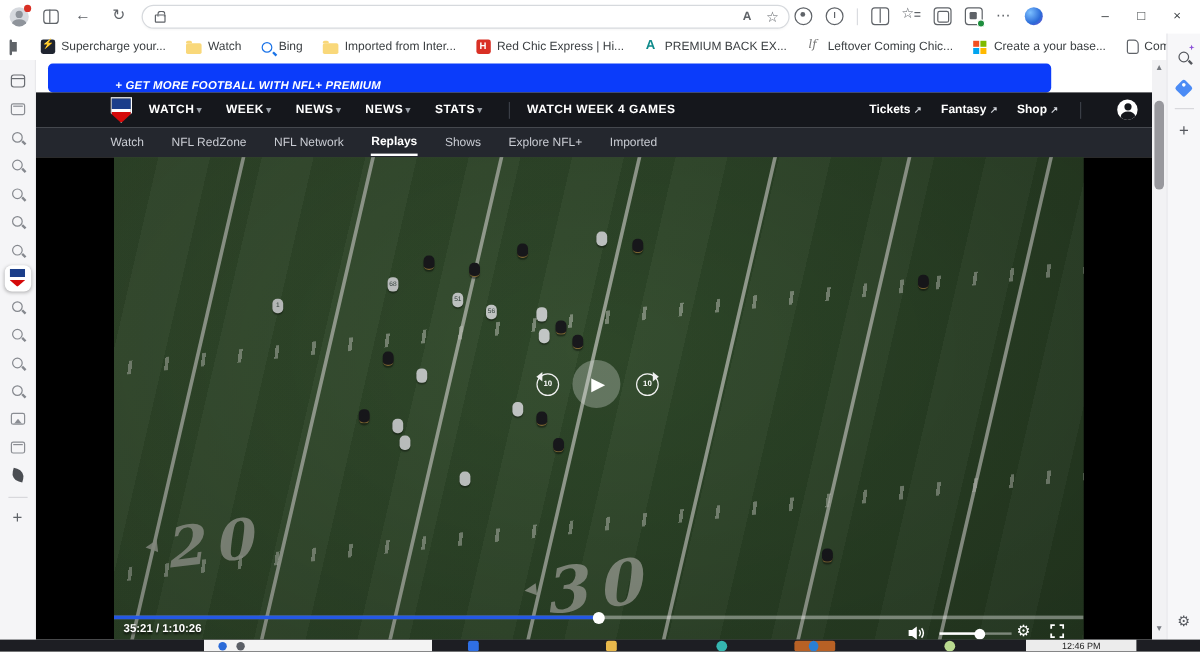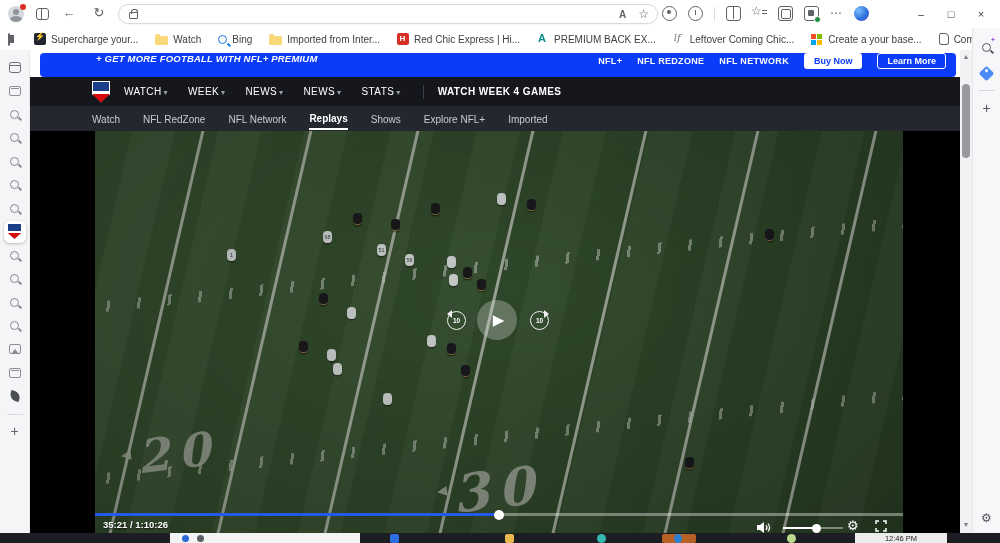--- a/index.html
+++ b/index.html
@@ -83,30 +83,30 @@
   .imgic { width:12px; height:10px; border:1.4px solid #8a8d93; border-radius:2px; overflow:hidden; position:relative; }
   .imgic::before { content:""; position:absolute; left:1px; top:4px; width:0; height:0; border-left:4px solid transparent; border-right:4px solid transparent; border-bottom:5px solid #8a8d93; }
   .featheric { width:10px; height:10px; background:#4a4d52; border-radius:0 70% 0 70%; transform:rotate(15deg); }
   .ls-active { background:#fff; box-shadow:0 1px 3px rgba(0,0,0,0.25); border-radius:6px; }
   .nfl-mini { width:13px; height:15px; background:linear-gradient(180deg, #1b3e8a 0 48%, #ffffff 48% 60%, #d50a0a 60% 100%); clip-path:polygon(0 0,100% 0,100% 62%,50% 100%,0 62%); }
   .ls-divider { width:16px; height:1px; background:#d8d8dc; margin:5px 0; }
   .ls-plus { color:#5f6368; font-size:14px; }
 
   
   .page { position:absolute; left:30px; top:50px; width:930px; height:483px; background:#fff; }
-  .banner { position:absolute; left:10px; top:3px; width:916px; height:24px; background:#0b3cfa; border-radius:4px; display:flex; align-items:flex-start; color:#fff; }
+  .banner { position:absolute; left:10px; top:3px; width:836px; height:24px; background:#0b3cfa; border-radius:4px; display:flex; align-items:flex-end; color:#fff; }
   .banner-msg { margin-left:56px; font-size:9.5px; font-weight:bold; font-style:italic; letter-spacing:.2px; white-space:nowrap; }
   .banner-right { margin-left:auto; display:flex; align-items:center; gap:15px; padding-right:10px; }
   .banner-link { font-size:9px; font-weight:bold; letter-spacing:.3px; cursor:pointer; white-space:nowrap; }
   .btn-buy { background:#fff; color:#0b3cfa; font-size:9px; font-weight:bold; padding:3px 10px; border-radius:3px; cursor:pointer; }
   .btn-learn { border:1.5px solid #fff; color:#fff; font-size:9px; font-weight:bold; padding:2px 9px; border-radius:3px; cursor:pointer; }
 
   .nav { position:absolute; left:0; top:27px; width:930px; height:29px; background:#15171c; display:flex; align-items:center; padding:0 12px; }
   .nfl-logo { width:18px; height:22px; margin:0 14px 0 50px; background:linear-gradient(180deg, #1b3e8a 0 46%, #ffffff 46% 58%, #d50a0a 58% 100%); clip-path:polygon(0 0,100% 0,100% 62%,50% 100%,0 62%); border:1px solid #fff; cursor:pointer; }
-  .nav-item { color:#fff; font-size:10px; font-weight:normal; letter-spacing:.4px; margin-right:20px; cursor:pointer; white-space:nowrap; }
+  .nav-item { color:#fff; font-size:10px; font-weight:bold; letter-spacing:.4px; margin-right:20px; cursor:pointer; white-space:nowrap; }
   .caret { color:#9aa0a8; font-size:8px; margin-left:2px; }
   .nav-divider { width:1px; height:14px; background:#3a3e46; margin:0 14px 0 2px; }
   .watch-week { color:#fff; font-size:10px; font-weight:bold; letter-spacing:.4px; white-space:nowrap; cursor:pointer; }
   .nav-right { margin-left:auto; display:flex; align-items:center; gap:16px; }
   .ext-link { color:#fff; font-size:10px; font-weight:bold; cursor:pointer; white-space:nowrap; }
   .ext-arrow { font-size:8px; color:#cfd2d8; }
   .nav-avatar { width:17px; height:17px; border-radius:50%; background:#fff; position:relative; overflow:hidden; cursor:pointer; }
   .nav-avatar::before { content:""; position:absolute; left:5.5px; top:3px; width:6px; height:6px; border-radius:50%; background:#15171c; }
   .nav-avatar::after { content:""; position:absolute; left:2.5px; top:10px; width:12px; height:8px; border-radius:50%; background:#15171c; }
 
@@ -304,38 +304,38 @@
   <span class="ls-divider"></span>
   <span class="ls-item">
       <span class="ls-plus">+</span>
     </span>
 </div>
 
 <div class="page">
 
   <div class="banner">
     <span class="banner-msg"><span>+</span> <span>GET MORE FOOTBALL WITH NFL+ PREMIUM</span></span>
-    <span class="banner-right">
-      <span class="banner-link">NFL+</span>
-      <span class="banner-link">NFL REDZONE</span>
-      <span class="banner-link">NFL NETWORK</span>
-      <span class="btn-buy">Buy Now</span>
-      <span class="btn-learn">Learn More</span>
-    </span>
   </div>
 
   <div class="nav">
     <span class="nfl-logo"></span>
     <span class="nav-item"><span>WATCH</span><span class="caret">▾</span></span>
     <span class="nav-item"><span>WEEK</span><span class="caret">▾</span></span>
     <span class="nav-item"><span>NEWS</span><span class="caret">▾</span></span>
     <span class="nav-item"><span>NEWS</span><span class="caret">▾</span></span>
     <span class="nav-item"><span>STATS</span><span class="caret">▾</span></span>
     <span class="nav-divider"></span>
     <span class="watch-week">WATCH WEEK 4 GAMES</span>
+    <span class="nav-right">
+      <span class="ext-link"><span>Tickets</span> <span class="ext-arrow">↗</span></span>
+      <span class="ext-link"><span>Fantasy</span> <span class="ext-arrow">↗</span></span>
+      <span class="ext-link"><span>Shop</span> <span class="ext-arrow">↗</span></span>
+      <span class="nav-divider"></span>
+      <span class="nav-avatar"></span>
+    </span>
   </div>
 
   <div class="subnav">
     <span class="sub-item">Watch</span>
     <span class="sub-item">NFL RedZone</span>
     <span class="sub-item">NFL Network</span>
     <span class="sub-item active">Replays</span>
     <span class="sub-item">Shows</span>
     <span class="sub-item">Explore NFL+</span>
     <span class="sub-item">Imported</span>

